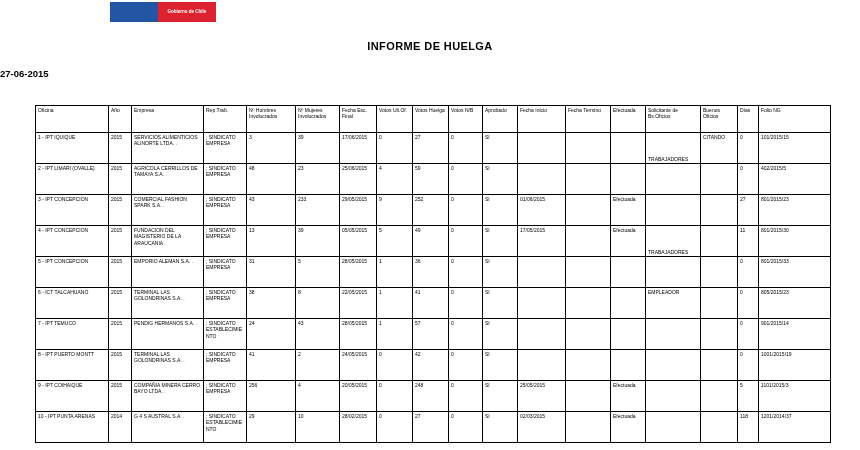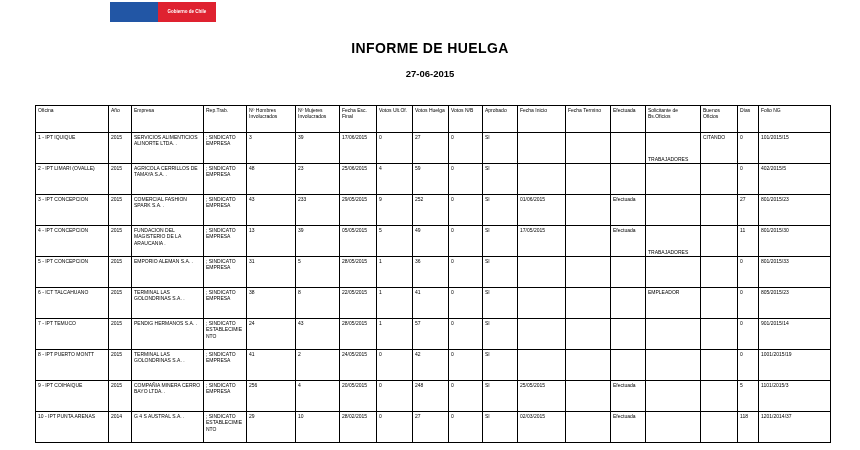--- a/index.html
+++ b/index.html
@@ -16,25 +16,25 @@
   .logo { position: absolute; top: 2px; left: 110px; height: 20px; display: flex; }
   .logo-blue { width: 48px; height: 20px; }
   .logo-red { width: 58px; height: 20px; display: flex; align-items: center; justify-content: center; }
   .logo-red span {
     color: #fff; font-size: 4.5px; font-weight: bold; text-align: center; line-height: 1.1;
   }
 
   
   .title {
     position: absolute; top: 40px; left: 0; width: 100%;
-    text-align: center; font-size: 14px; font-weight: bold; letter-spacing: 0.4px;
+    text-align: center; font-size: 11px; font-weight: bold; letter-spacing: 0.4px;
   }
   .subtitle {
     position: absolute; top: 68px; left: 0; width: 100%;
-    text-align: center; font-size: 9.5px; font-weight: bold;
+    text-align: left; font-size: 9.5px; font-weight: bold;
   }
 
   
   .report-table {
     position: absolute; top: 105px; left: 35px;
     width: 795px;
     border-collapse: collapse;
     table-layout: fixed;
   }
   .report-table th, .report-table td {

